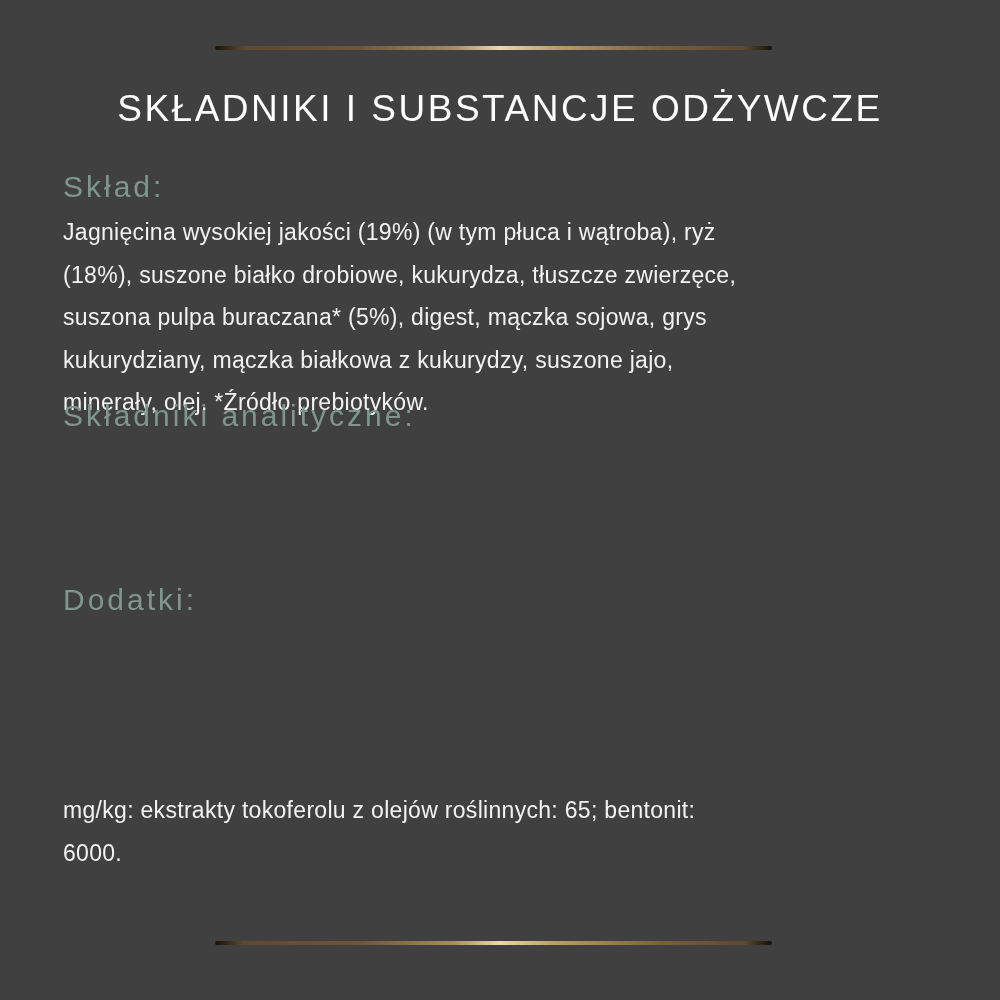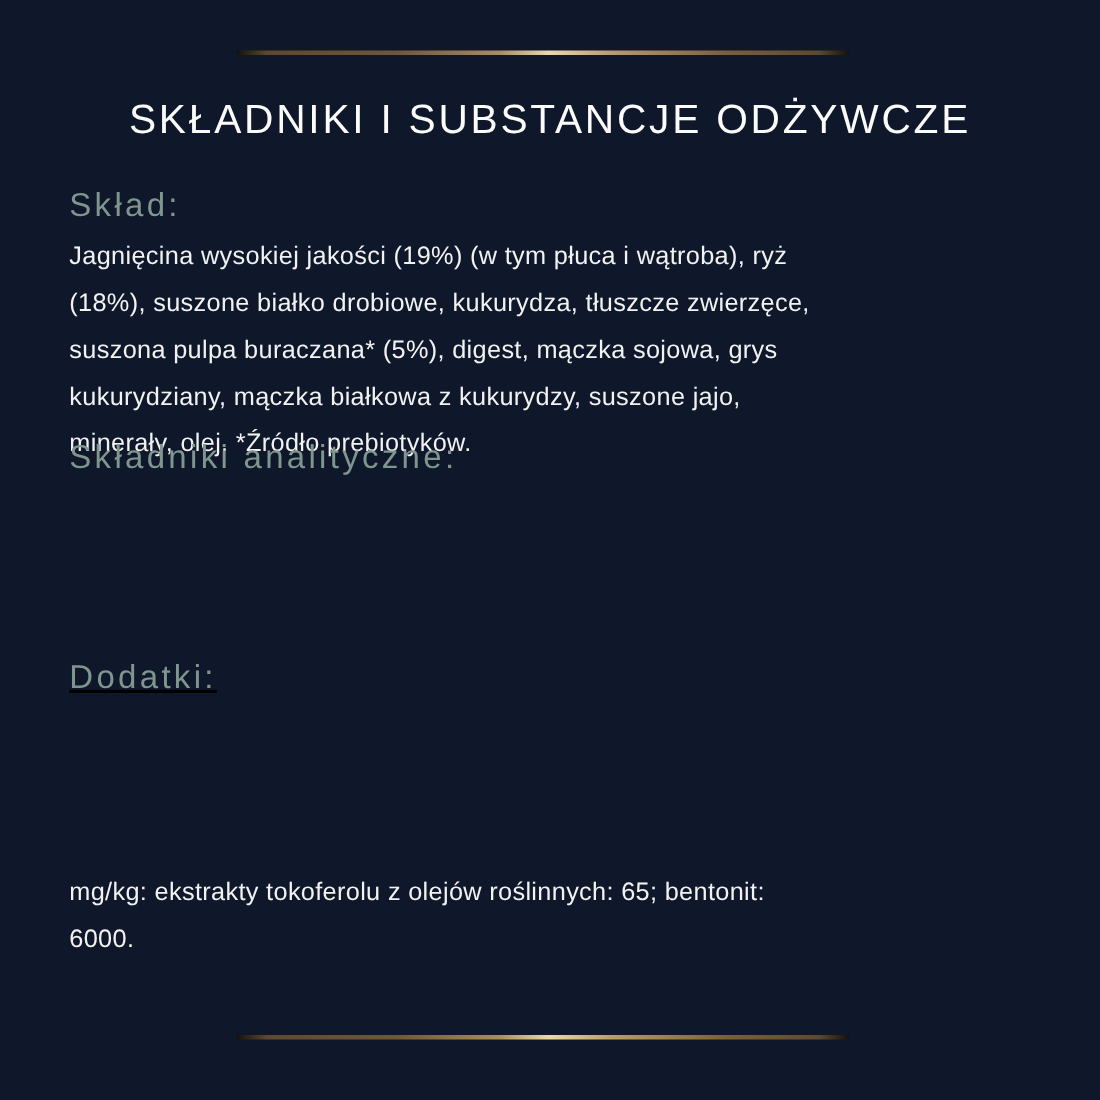--- a/index.html
+++ b/index.html
@@ -5,21 +5,21 @@
   html, body { margin: 0; padding: 0; }
   body {
     width: 1000px; height: 1000px;
     background: #000000;
     font-family: "Liberation Sans", sans-serif;
     overflow: hidden;
   }
   .label {
     position: relative;
     width: 1000px; height: 1000px;
-    background: #0f172a;
+    background: #404040;
   }
   .rule {
     position: absolute;
     left: 215px;
     width: 557px;
     height: 4px;
     border-radius: 2px;
     background: linear-gradient(90deg,
       #16100a 0%, #5d4930 5%, #6e563a 26%, #a98c66 43%,
       #ead7b0 51%, #bb9c70 61%, #7a5f3e 80%, #5d4930 95%, #16100a 100%);
@@ -57,21 +57,21 @@
     margin: 1px 0 0 0;
     color: #f2f2f2;
     font-size: 23px;
     font-weight: 400;
     letter-spacing: 0.3px;
     line-height: 42.5px;
     white-space: pre-line;
   }
   .sec-0 { top: 163px; }
   .sec-1 { top: 392px; }
-  .sec-2 { top: 592px; text-decoration: underline; }
+  .sec-2 { top: 576px; }
   .sec-3 { top: 788px; }
 </style>
 </head>
 <body>
 
 <main class="label">
 
   <div class="rule rule-top"></div>
 
   <h1 class="title">SKŁADNIKI I SUBSTANCJE ODŻYWCZE</h1>

